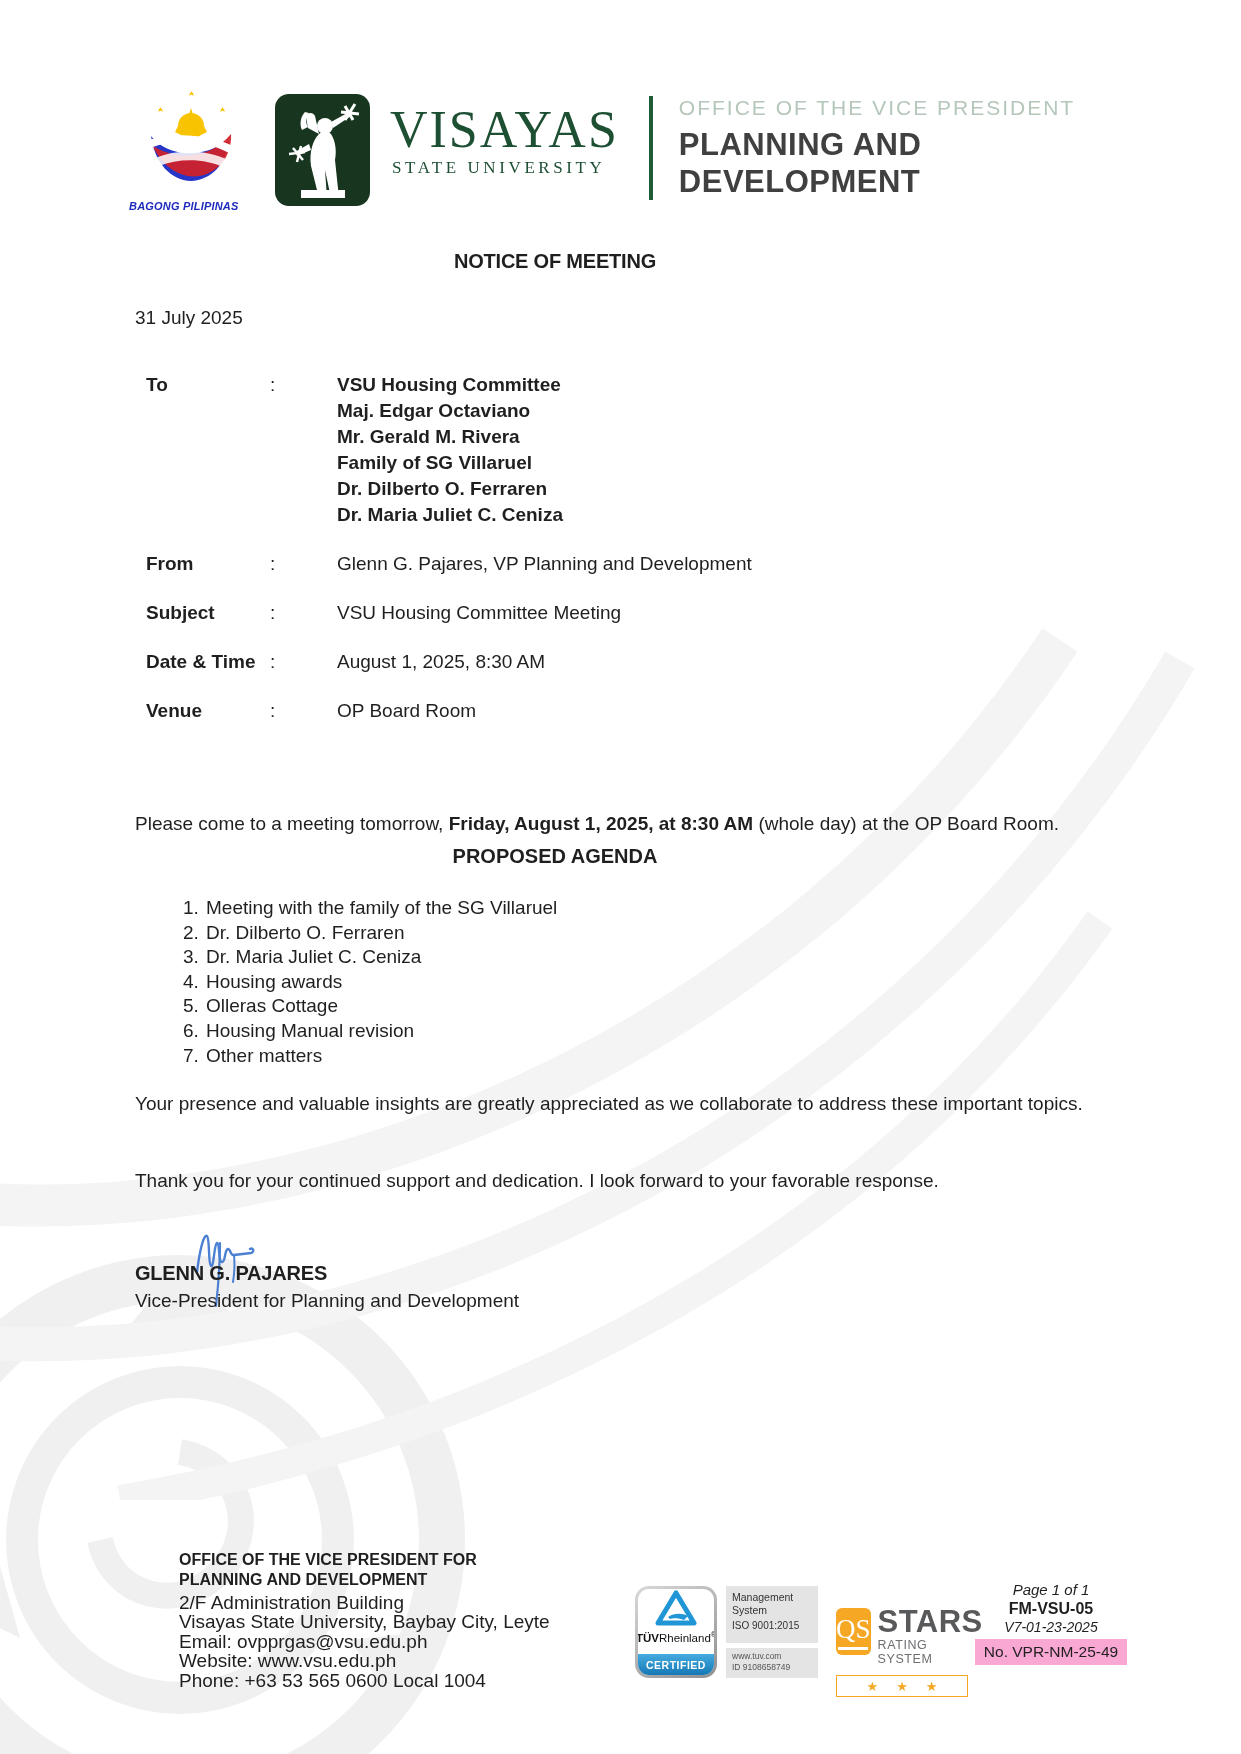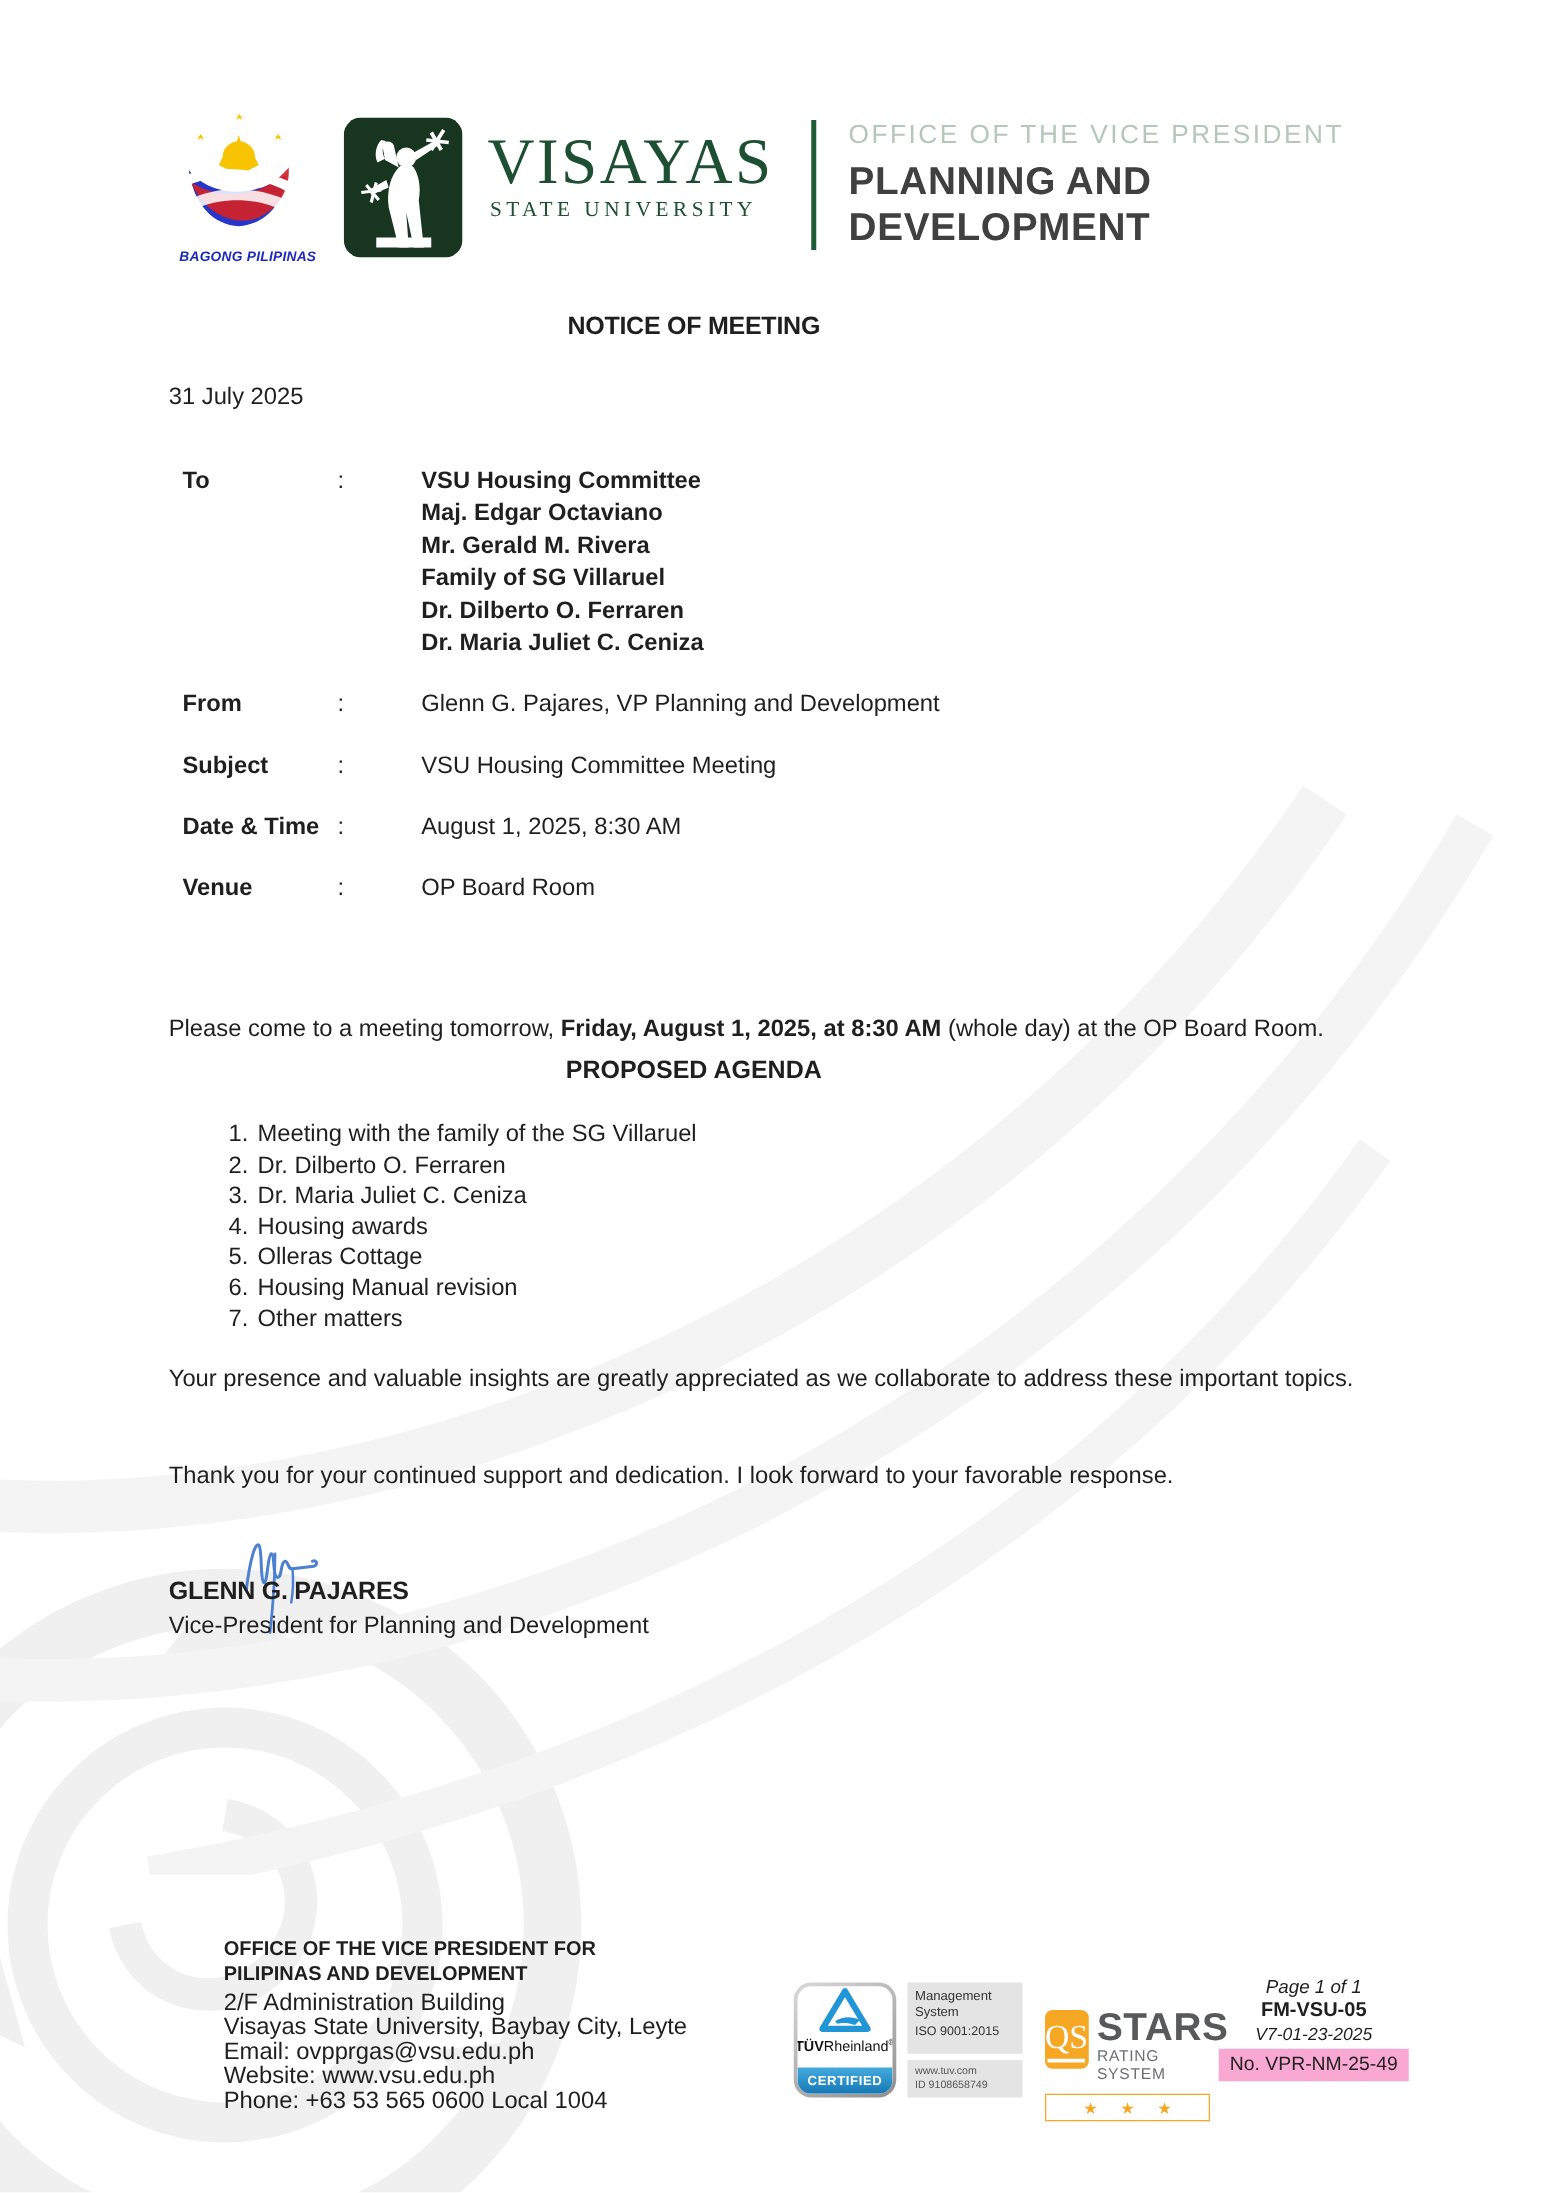--- a/index.html
+++ b/index.html
@@ -8,21 +8,21 @@
     position:relative; width:1241px; height:1754px; margin:0 auto;
     background:#ffffff; overflow:hidden;
     font-family:"Liberation Sans", sans-serif; color:#1f1f1f;
   }
   .wm { position:absolute; z-index:0; }
   .content-layer { position:absolute; inset:0; z-index:1; }
 
   
   .letterhead { position:absolute; top:88px; left:135px; right:120px; height:130px; display:flex; align-items:flex-start; }
   .bp-logo { position:relative; width:112px; height:126px; flex:0 0 auto; }
-  .bp-caption { position:absolute; left:-6px; bottom:2px; width:124px; text-align:right;
+  .bp-caption { position:absolute; left:-6px; bottom:2px; width:124px; text-align:left;
     font-size:11px; font-weight:bold; font-style:italic; color:#1d2bbd; letter-spacing:.2px; }
   .vsu-box { margin-left:28px; margin-top:6px; flex:0 0 auto; }
   .vsu-wordmark { margin-left:20px; margin-top:16px; color:#1d4f33; font-family:"Liberation Serif", serif; }
   .vsu-wordmark .big { font-size:52px; line-height:52px; letter-spacing:2px; }
   .vsu-wordmark .small { font-size:17px; letter-spacing:3.6px; margin-top:2px; margin-left:2px; }
   .lh-divider { width:4px; height:104px; background:#1e5c38; margin-left:30px; margin-top:8px; flex:0 0 auto; }
   .office-block { margin-left:26px; margin-top:8px; }
   .office-light { font-size:21px; letter-spacing:2px; color:#b5c7ba; font-weight:400; }
   .office-strong { font-size:31px; line-height:37px; font-weight:bold; letter-spacing:.5px; color:#404040; margin-top:6px; }
 
@@ -228,21 +228,21 @@
         <path d="M47 29 C48 40 47 50 46 56" fill="none" stroke="#4b80d3" stroke-width="2" stroke-linecap="round"></path>
       </svg>
 
       <div class="sig-block">
         <div class="sig-name">GLENN G. PAJARES</div>
         <div class="sig-title">Vice-President for Planning and Development</div>
       </div>
     </div>
 
     <div class="footer-left">
-      <div class="footer-office">OFFICE OF THE VICE PRESIDENT FOR PILIPINAS AND DEVELOPMENT</div>
+      <div class="footer-office">OFFICE OF THE VICE PRESIDENT FOR PLANNING AND DEVELOPMENT</div>
       <div class="footer-addr">
         <div>2/F Administration Building</div>
         <div>Visayas State University, Baybay City, Leyte</div>
         <div>Email: ovpprgas@vsu.edu.ph</div>
         <div>Website: www.vsu.edu.ph</div>
         <div>Phone: +63 53 565 0600 Local 1004</div>
       </div>
     </div>
 
     <div class="tuv">

